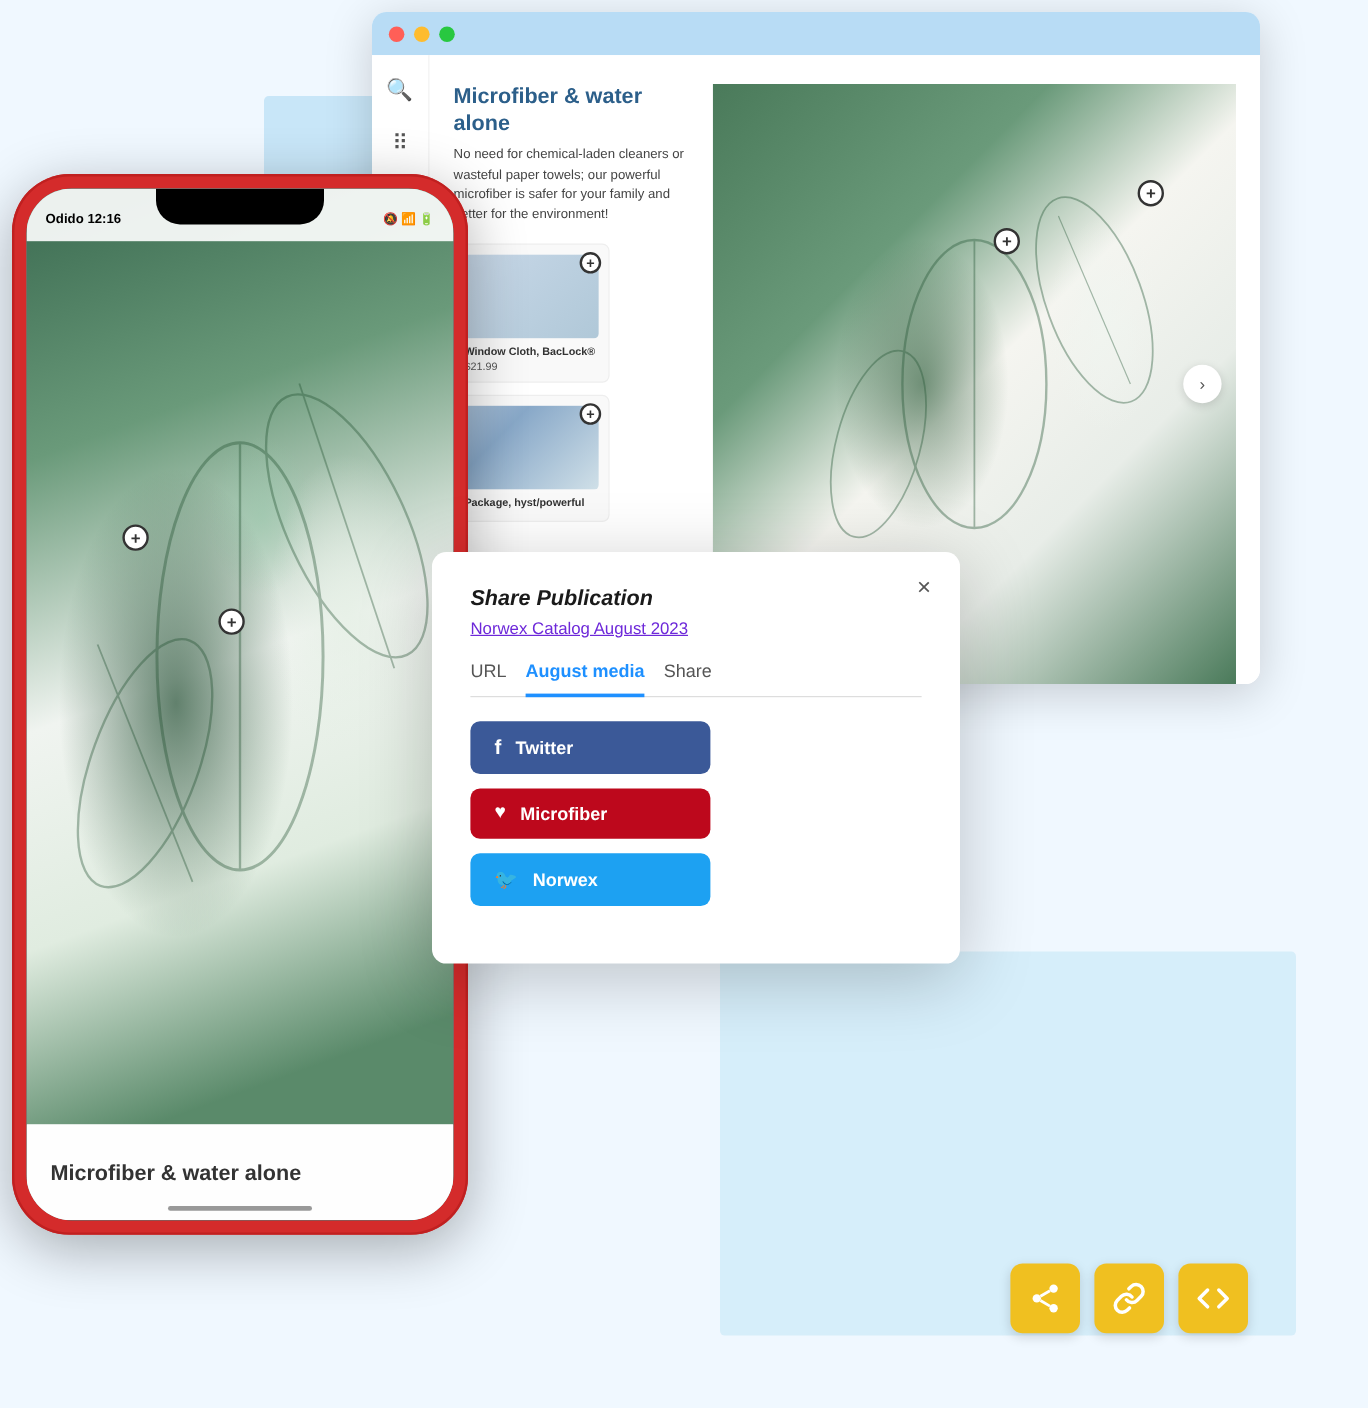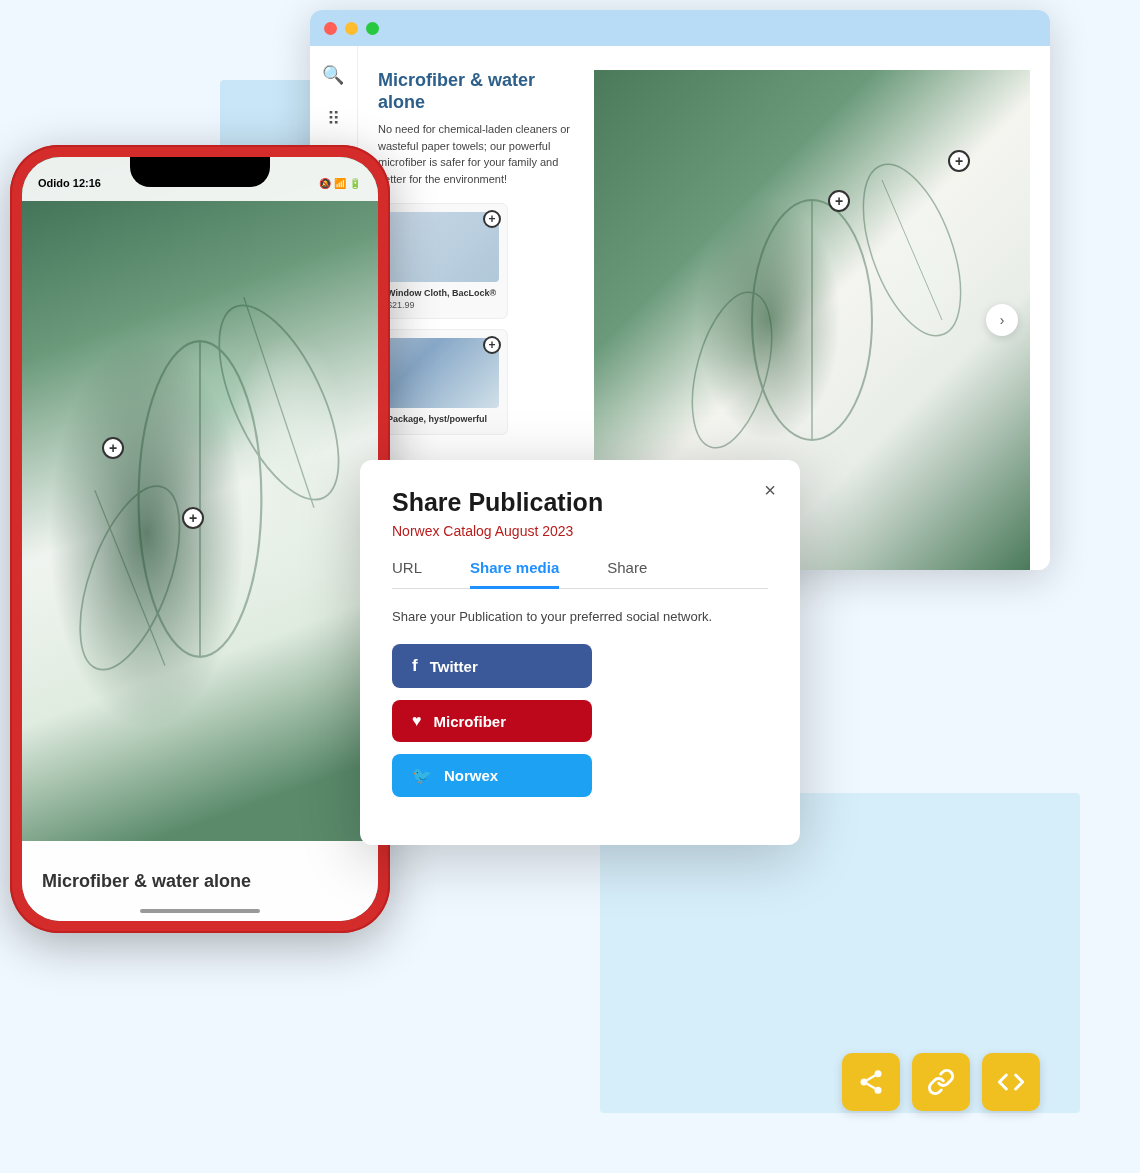--- a/index.html
+++ b/index.html
@@ -210,21 +210,21 @@
       cursor: pointer;
       z-index: 5;
     }
 
     
     .phone-mockup {
       position: absolute;
       top: 145px;
       left: 10px;
       width: 380px;
-      height: 788px;
+      height: 884px;
       z-index: 4;
     }
     .phone-outer {
       width: 100%;
       height: 100%;
       background: #d42b2b;
       border-radius: 48px;
       padding: 12px;
       box-shadow: 0 12px 48px rgba(0,0,0,0.3), inset 0 0 0 2px #c02020;
       position: relative;
@@ -348,33 +348,35 @@
       background: none;
       border: none;
       font-size: 20px;
       color: #555;
       cursor: pointer;
       display: flex;
       align-items: center;
       justify-content: center;
     }
     .modal-title {
-      font-size: 25px;
+      font-size: 18px;
       font-weight: 800;
       color: #1a1a1a;
       margin-bottom: 6px;
+      font-style: italic;
     }
     .modal-subtitle {
       font-size: 14px;
-      color: #b91c1c;
+      color: #6d28d9;
       margin-bottom: 20px;
+      text-decoration: underline;
     }
     .modal-tabs {
       display: flex;
-      gap: 48px;
+      gap: 16px;
       border-bottom: 1px solid #ddd;
       margin-bottom: 20px;
     }
     .modal-tab {
       padding-bottom: 10px;
       font-size: 15px;
       color: #555;
       cursor: pointer;
       border-bottom: 3px solid transparent;
       margin-bottom: -1px;
@@ -529,24 +531,23 @@
     </div>
   </div>
 </div>
 
 <div class="modal">
   <button class="modal-close">×</button>
   <div class="modal-title">Share Publication</div>
   <div class="modal-subtitle">Norwex Catalog August 2023</div>
   <div class="modal-tabs">
     <div class="modal-tab">URL</div>
-    <div class="modal-tab active">Share media</div>
+    <div class="modal-tab active">August media</div>
     <div class="modal-tab">Share</div>
   </div>
-  <div class="modal-desc">Share your Publication to your preferred social network.</div>
   <button class="social-btn facebook">
     <span class="social-icon" style="font-weight:900;font-size:17px;">f</span>
     <span>Twitter</span>
   </button>
   <button class="social-btn pinterest">
     <span class="social-icon">♥</span>
     <span>Microfiber</span>
   </button>
   <button class="social-btn twitter">
     <span class="social-icon">🐦</span>

